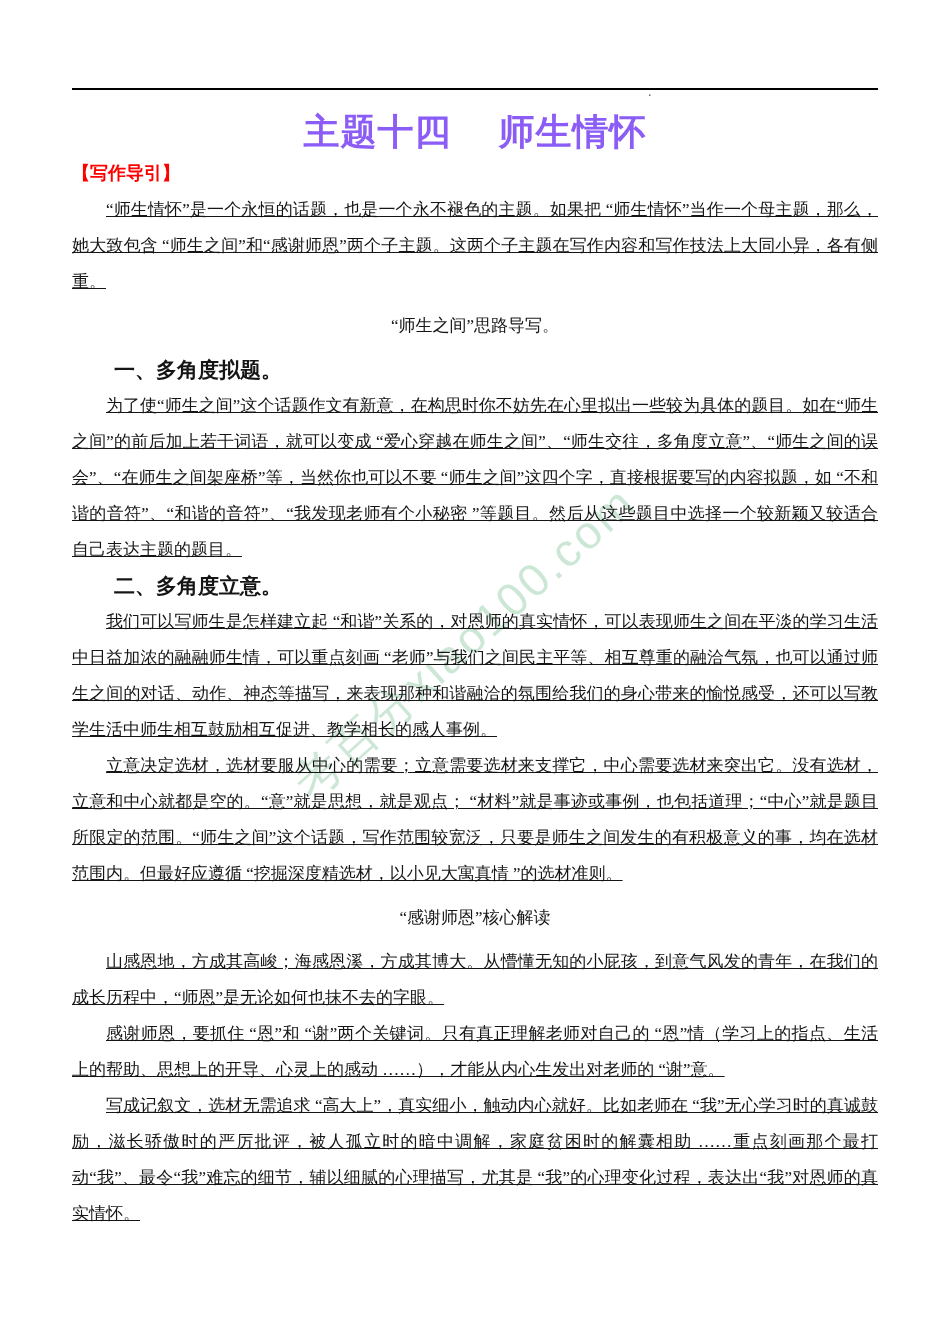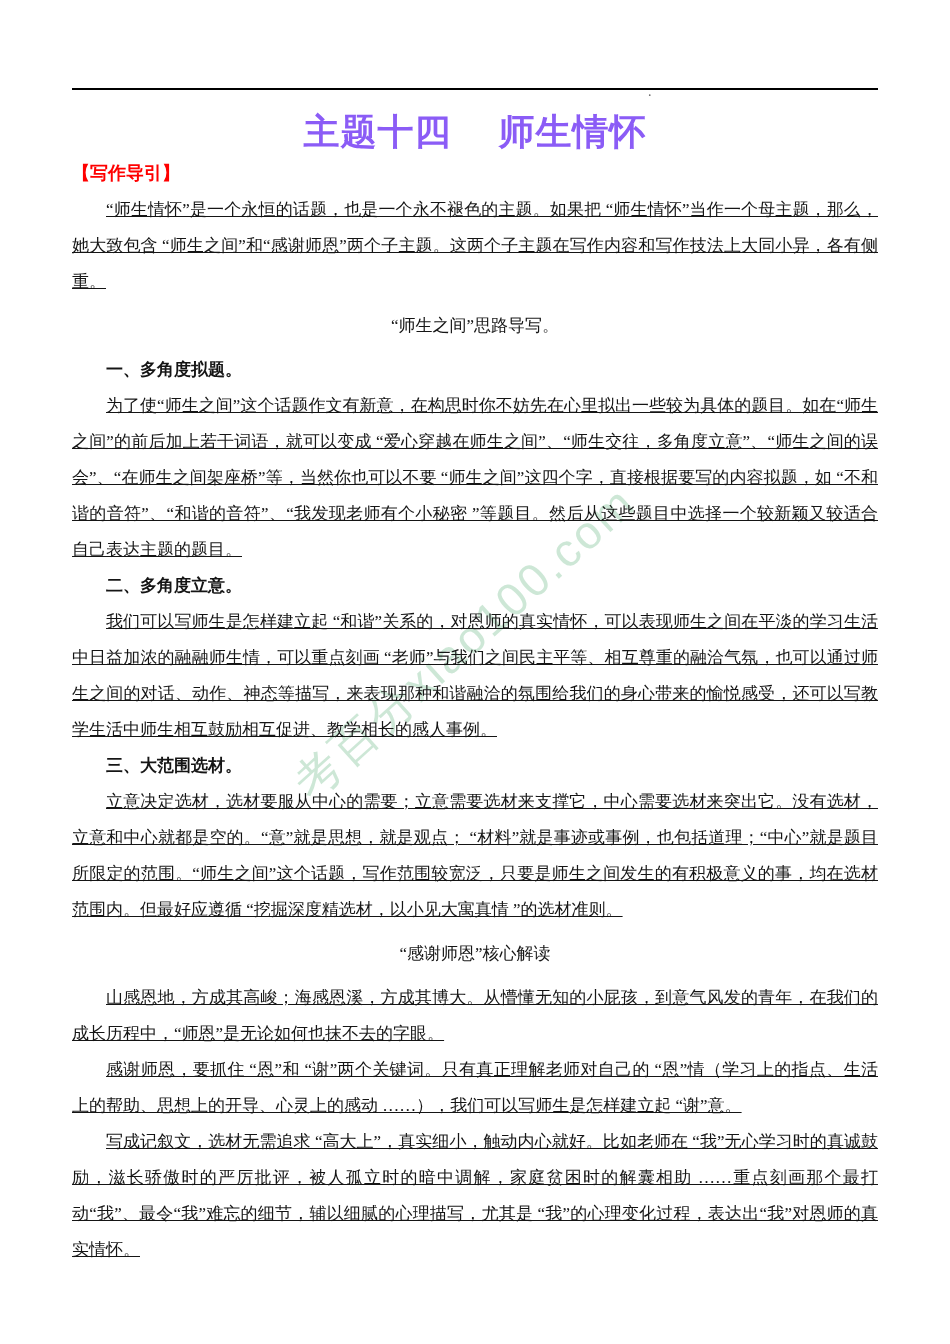--- a/index.html
+++ b/index.html
@@ -63,21 +63,21 @@
   .subhead-center {
     font-size: 17px;
     line-height: 36px;
     text-align: center;
     margin: 8px;
   }
   .subhead-center.bold {
     font-weight: normal;
   }
   .num-heading {
-    font-size: 17px;
+    font-size: 21px;
     line-height: 36px;
     font-weight: bold;
     text-indent: 2em;
     margin: 0;
   }
   .watermark {
     position: absolute;
     left: 80px;
     top: 612px;
     width: 770px;
@@ -114,27 +114,26 @@
     <p class="subhead-center">“师生之间”思路导写。</p>
 
     <p class="num-heading">一、多角度拟题。</p>
 
     <p class="para">为了使“师生之间”这个话题作文有新意，在构思时你不妨先在心里拟出一些较为具体的题目。如在“师生之间”的前后加上若干词语，就可以变成 “爱心穿越在师生之间”、“师生交往，多角度立意”、“师生之间的误会”、“在师生之间架座桥”等，当然你也可以不要 “师生之间”这四个字，直接根据要写的内容拟题，如 “不和谐的音符”、“和谐的音符”、“我发现老师有个小秘密 ”等题目。然后从这些题目中选择一个较新颖又较适合自己表达主题的题目。</p>
 
     <p class="num-heading">二、多角度立意。</p>
 
     <p class="para">我们可以写师生是怎样建立起 “和谐”关系的，对恩师的真实情怀，可以表现师生之间在平淡的学习生活中日益加浓的融融师生情，可以重点刻画 “老师”与我们之间民主平等、相互尊重的融洽气氛，也可以通过师生之间的对话、动作、神态等描写，来表现那种和谐融洽的氛围给我们的身心带来的愉悦感受，还可以写教学生活中师生相互鼓励相互促进、教学相长的感人事例。</p>
 
-    <p class="num-heading">三、大范围选材。</p>
 
     <p class="para">立意决定选材，选材要服从中心的需要；立意需要选材来支撑它，中心需要选材来突出它。没有选材，立意和中心就都是空的。“意”就是思想，就是观点； “材料”就是事迹或事例，也包括道理；“中心”就是题目所限定的范围。“师生之间”这个话题，写作范围较宽泛，只要是师生之间发生的有积极意义的事，均在选材范围内。但最好应遵循 “挖掘深度精选材，以小见大寓真情 ”的选材准则。</p>
 
     <p class="subhead-center bold">“感谢师恩”核心解读</p>
 
     <p class="para">山感恩地，方成其高峻；海感恩溪，方成其博大。从懵懂无知的小屁孩，到意气风发的青年，在我们的成长历程中，“师恩”是无论如何也抹不去的字眼。</p>
 
-    <p class="para">感谢师恩，要抓住 “恩”和 “谢”两个关键词。只有真正理解老师对自己的 “恩”情（学习上的指点、生活上的帮助、思想上的开导、心灵上的感动 ……），我们可以写师生是怎样建立起 “谢”意。</p>
+    <p class="para">感谢师恩，要抓住 “恩”和 “谢”两个关键词。只有真正理解老师对自己的 “恩”情（学习上的指点、生活上的帮助、思想上的开导、心灵上的感动 ……），才能从内心生发出对老师的 “谢”意。</p>
 
     <p class="para">写成记叙文，选材无需追求 “高大上”，真实细小，触动内心就好。比如老师在 “我”无心学习时的真诚鼓励，滋长骄傲时的严厉批评，被人孤立时的暗中调解，家庭贫困时的解囊相助 ……重点刻画那个最打动“我”、最令“我”难忘的细节，辅以细腻的心理描写，尤其是 “我”的心理变化过程，表达出“我”对恩师的真实情怀。</p>
 
   </div>
 
 </div>
 
 </body></html>

